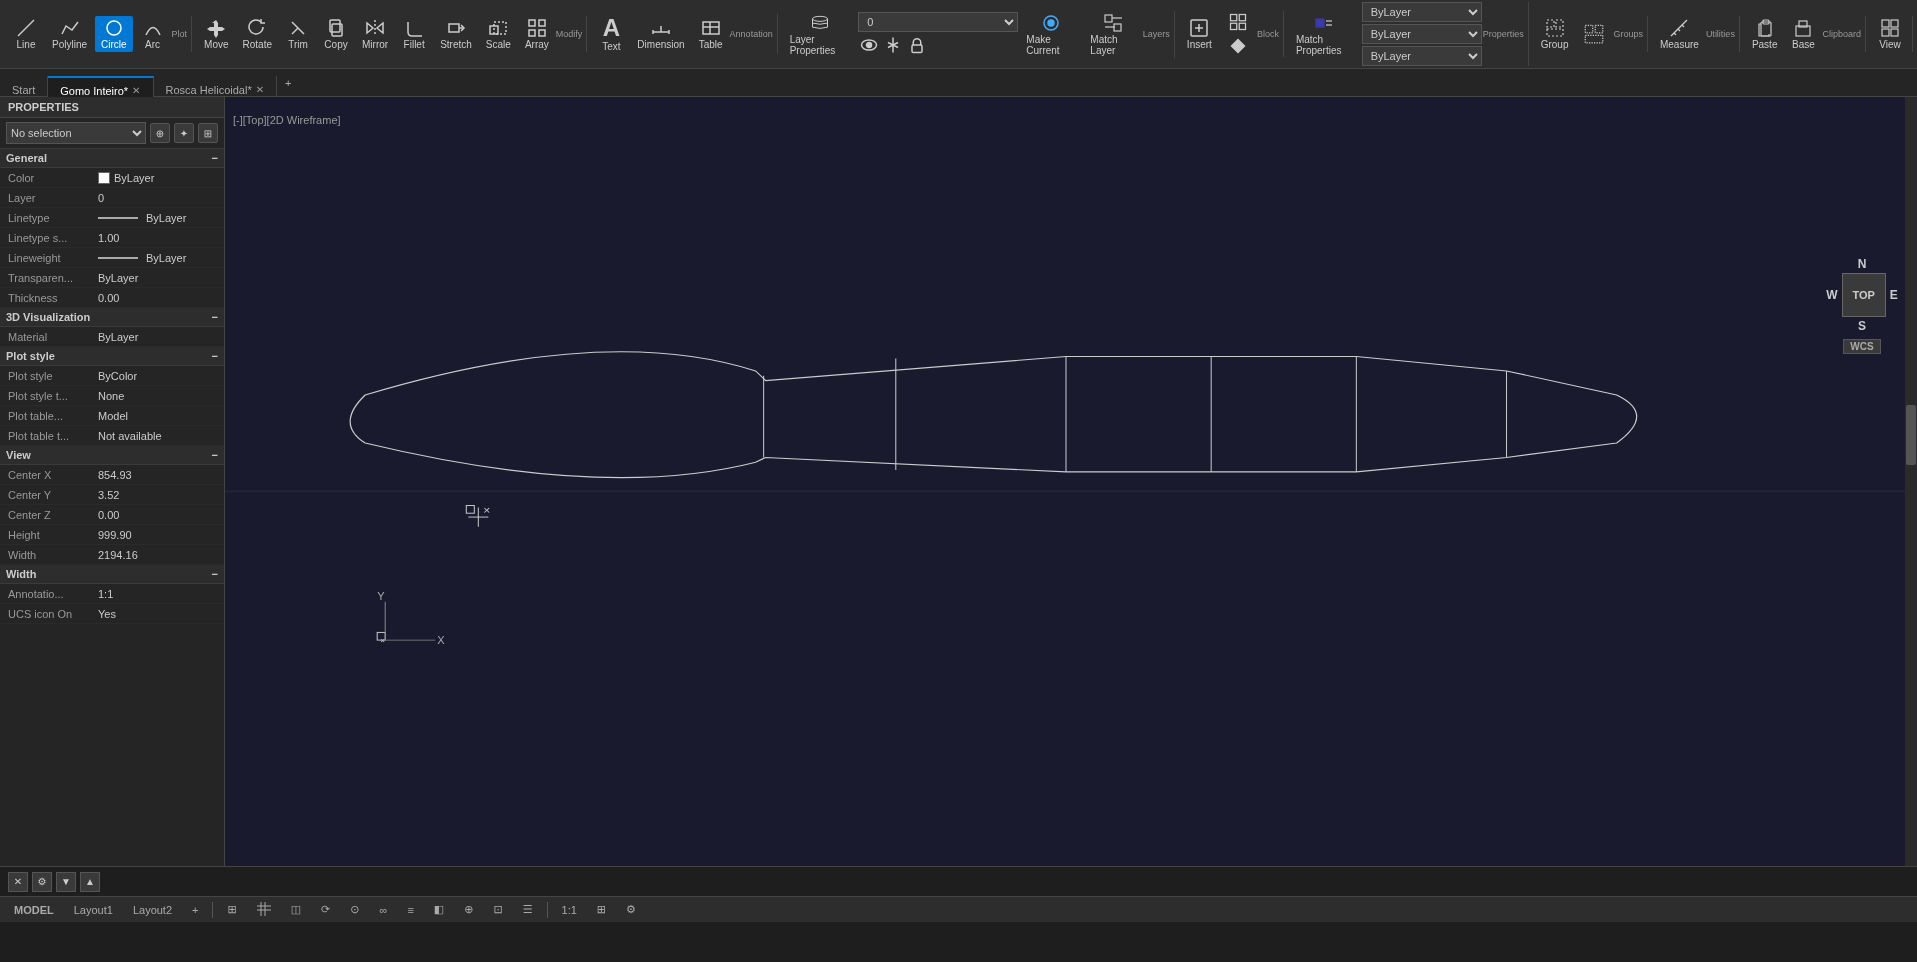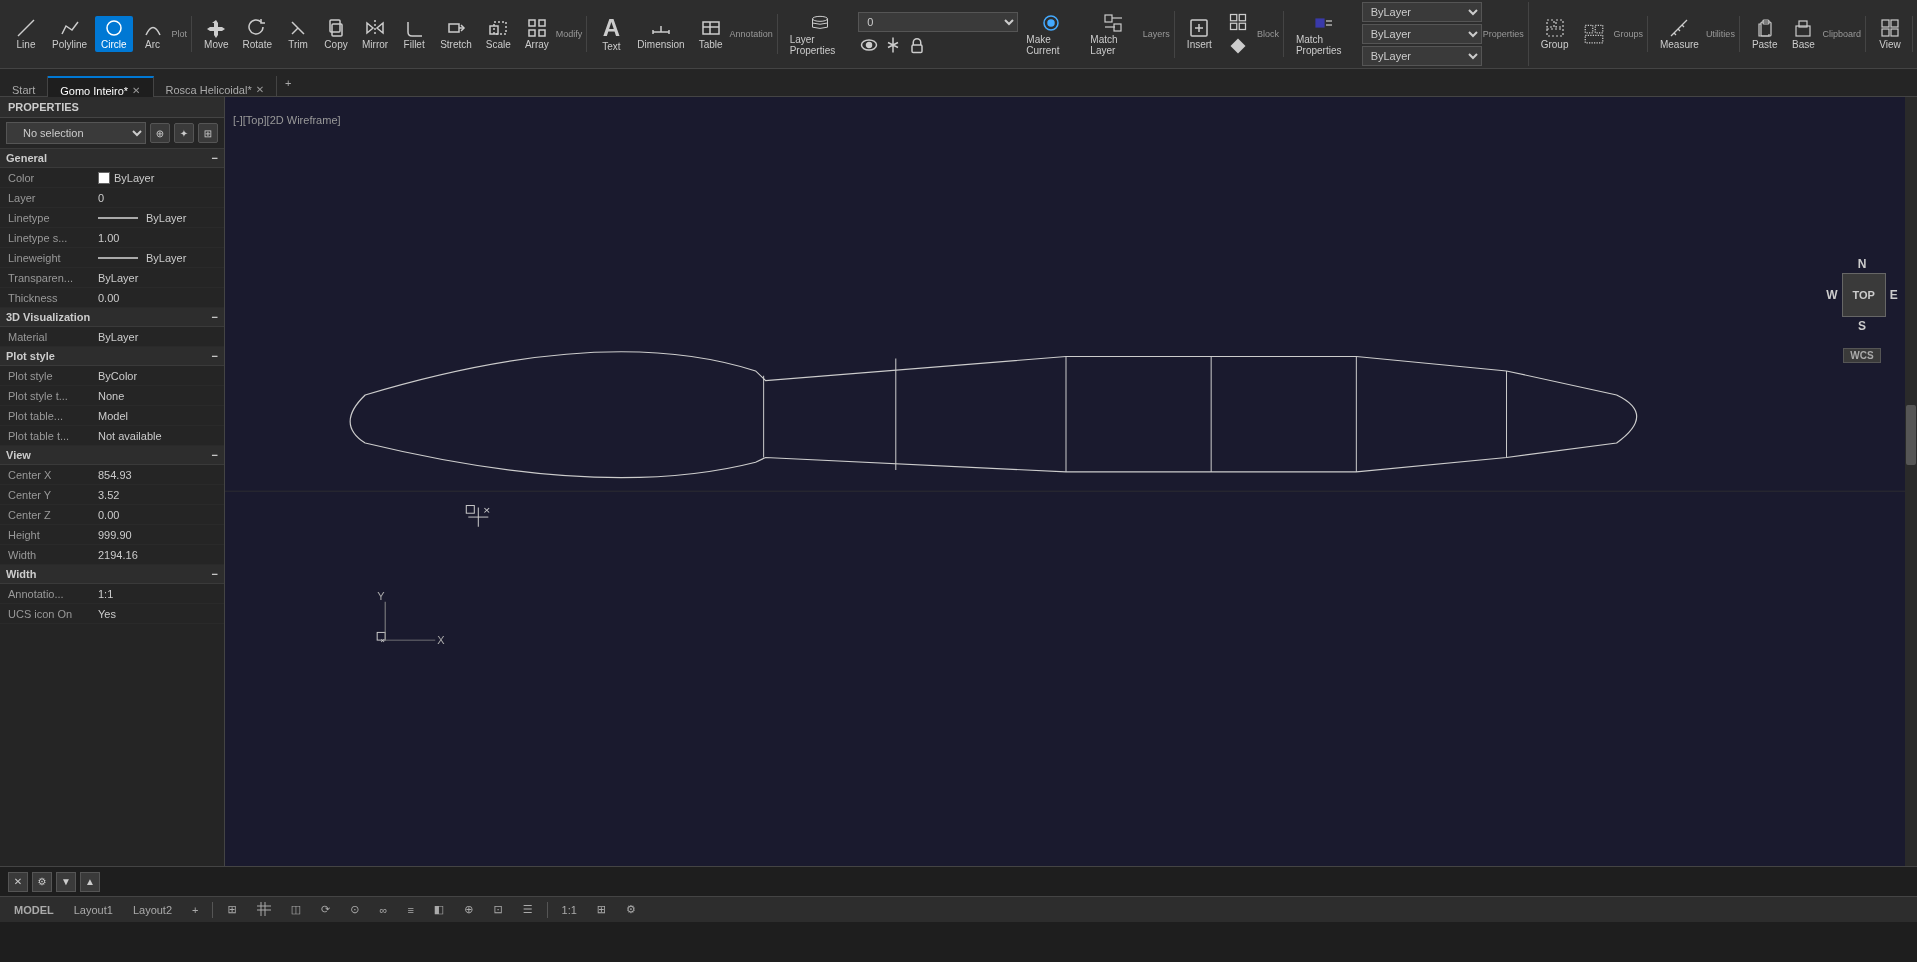--- a/index.html
+++ b/index.html
@@ -23,42 +23,42 @@
     .tab-close { font-size: 10px; color: #999; cursor: pointer; }
     .tab-add { padding: 4px 8px; color: #aaa; cursor: pointer; }
 
     
     .main-layout { display: flex; height: calc(962px - 135px - 28px - 30px); }
 
     
     .properties-panel { width: 225px; background: #252525; border-right: 1px solid #444; display: flex; flex-direction: column; overflow-y: auto; }
     .props-title { background: #2d2d2d; padding: 4px 8px; font-size: 11px; font-weight: bold; color: #ccc; border-bottom: 1px solid #444; }
     .props-selector { display: flex; align-items: center; padding: 4px 6px; gap: 4px; border-bottom: 1px solid #3a3a3a; }
-    .props-selector select { background: #3a3a3a; color: #ccc; border: 1px solid #555; padding: 2px 12px; font-size: 11px; flex: 1; height: 22px; }
+    .props-selector select { background: #3a3a3a; color: #ccc; border: 1px solid #555; padding: 2px 0; font-size: 11px; flex: 1; height: 22px; }
     .props-icon-btn { background: #3a3a3a; border: 1px solid #555; color: #ccc; width: 20px; height: 20px; display: flex; align-items: center; justify-content: center; cursor: pointer; font-size: 10px; border-radius: 2px; }
     .section-header { display: flex; align-items: center; justify-content: space-between; background: #2d2d2d; padding: 3px 6px; border-bottom: 1px solid #3a3a3a; cursor: pointer; }
     .section-header span { font-weight: bold; font-size: 11px; color: #ccc; }
     .section-collapse { color: #999; font-size: 10px; }
     .prop-row { display: flex; align-items: center; padding: 2px 8px; border-bottom: 1px solid #2a2a2a; min-height: 20px; }
     .prop-label { color: #999; width: 90px; font-size: 11px; flex-shrink: 0; }
     .prop-value { color: #ccc; font-size: 11px; flex: 1; display: flex; align-items: center; gap: 4px; }
     .color-swatch { width: 12px; height: 12px; background: white; border: 1px solid #666; display: inline-block; }
     .line-sample { display: inline-block; width: 40px; height: 2px; background: #aaa; margin-right: 4px; }
 
     
     .viewport { flex: 1; background: #1a1a2e; position: relative; overflow: hidden; }
     .viewport-label { position: absolute; top: 17px; left: 8px; color: #999; font-size: 11px; z-index: 10; }
 
     
     .compass { position: absolute; top: 160px; right: 20px; width: 70px; height: 130px; display: flex; flex-direction: column; align-items: center; color: #ccc; font-size: 12px; font-weight: bold; }
     .compass-n { margin-bottom: 2px; }
     .compass-middle { display: flex; align-items: center; gap: 4px; }
     .compass-box { background: #3a3a3a; border: 1px solid #666; width: 44px; height: 44px; display: flex; align-items: center; justify-content: center; font-size: 11px; font-weight: bold; color: #ccc; }
     .compass-s { margin-top: 2px; }
-    .compass-wcs { background: #3a3a3a; border: 1px solid #555; padding: 1px 6px; font-size: 10px; color: #aaa; margin-top: 15px; }
+    .compass-wcs { background: #3a3a3a; border: 1px solid #555; padding: 1px 6px; font-size: 10px; color: #aaa; margin-top: 6px; }
 
     
     .drawing-area { position: absolute; top: 0; left: 0; width: 100%; height: 100%; }
 
     
     .command-line { height: 30px; background: #1e1e1e; border-top: 1px solid #444; display: flex; align-items: center; padding: 0 8px; gap: 4px; }
     .cmd-input { flex: 1; background: #2a2a2a; border: 1px solid #444; color: #ccc; padding: 2px 8px; font-size: 11px; font-family: 'Courier New', monospace; height: 22px; }
     .cmd-btn { background: #3a3a3a; border: 1px solid #555; color: #ccc; width: 20px; height: 20px; display: flex; align-items: center; justify-content: center; cursor: pointer; font-size: 10px; }
 
     

